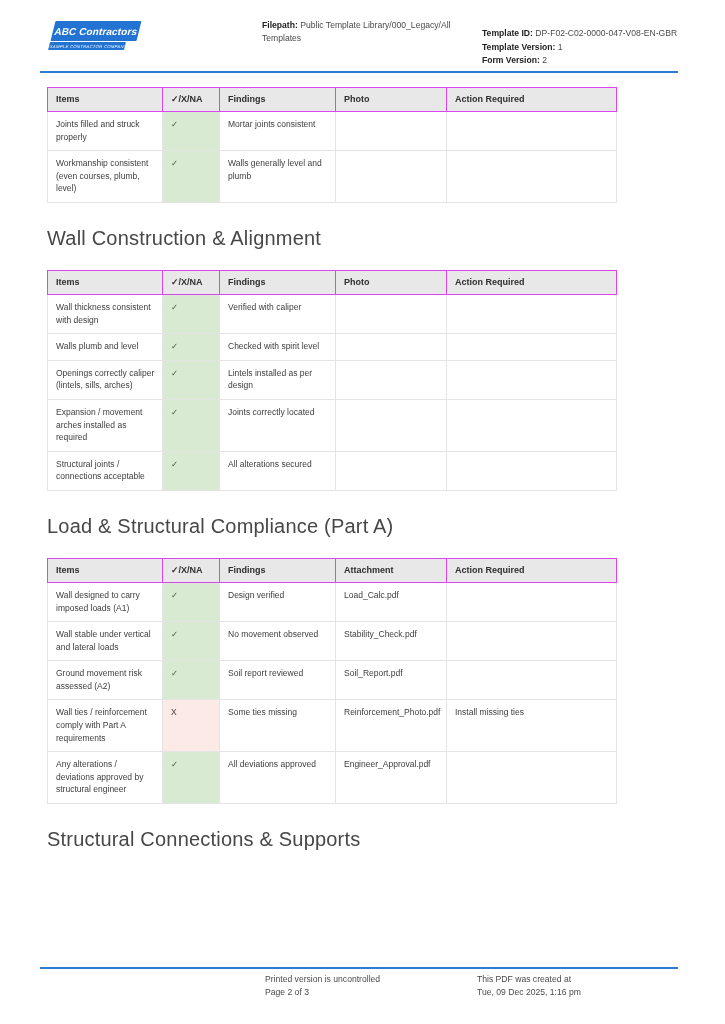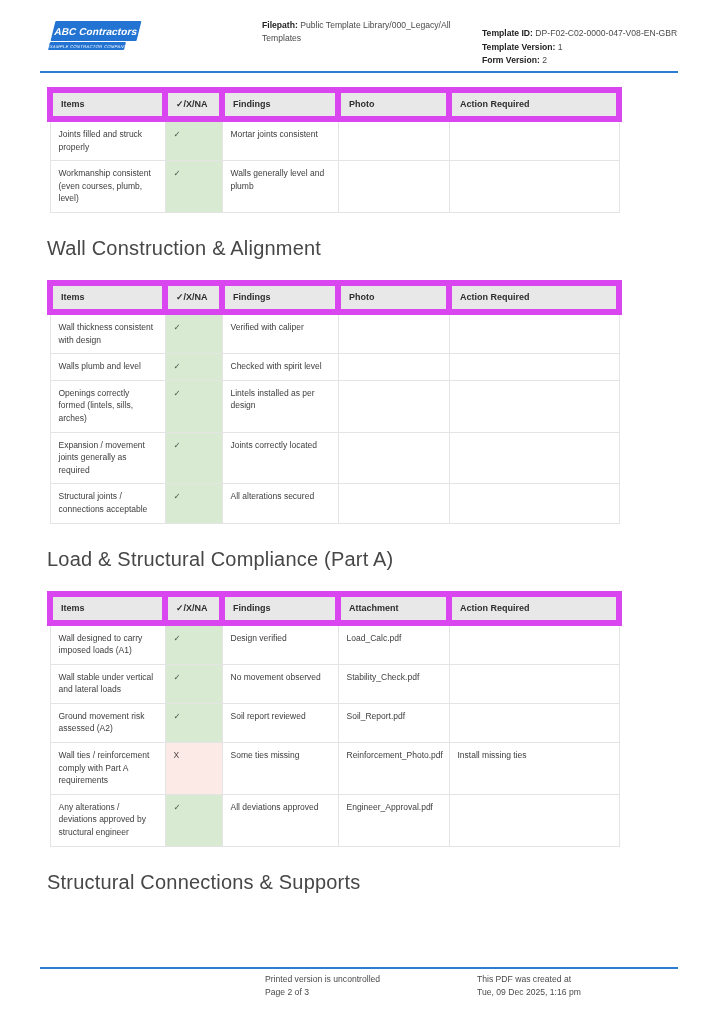--- a/index.html
+++ b/index.html
@@ -43,21 +43,21 @@
     margin:20px 0 17px 0;line-height:30px;
   }
   table.checklist{border-collapse:collapse;table-layout:fixed;width:569px;}
   .checklist col.c0{width:115px;}
   .checklist col.c1{width:57px;}
   .checklist col.c2{width:116px;}
   .checklist col.c3{width:111px;}
   .checklist col.c4{width:170px;}
   .checklist th{
     background:var(--thead-bg);font-size:9px;font-weight:700;color:#2e2e2e;
-    text-align:left;padding:6px 8px;border:6px solid #d946ef;line-height:11px;
+    text-align:left;padding:6px 8px;border:1px solid #d946ef;line-height:11px;
   }
   .checklist td{
     font-size:8.5px;color:#3d3d3d;vertical-align:top;
     padding:6px 7px 7px 8px;border:1px solid #e4e4e4;line-height:12.6px;
   }
   .checklist td.pass{background:var(--pass-bg);color:#4e5a4e;}
   .checklist td.fail{background:var(--fail-bg);color:#4e4444;}
 
   
   .photo{
@@ -176,28 +176,28 @@
               <td></td>
             </tr>
             <tr>
               <td>Walls plumb and level</td>
               <td class="pass">✓</td>
               <td>Checked with spirit level</td>
               <td></td>
               <td></td>
             </tr>
             <tr>
-              <td>Openings correctly formed (lintels, sills, arches)</td>
+              <td>Openings correctly caliper (lintels, sills, arches)</td>
               <td class="pass">✓</td>
               <td>Lintels installed as per design</td>
               <td></td>
               <td></td>
             </tr>
             <tr>
-              <td>Expansion / movement joints generally as required</td>
+              <td>Expansion / movement arches installed as required</td>
               <td class="pass">✓</td>
               <td>Joints correctly located</td>
               <td></td>
               <td></td>
             </tr>
             <tr>
               <td>Structural joints / connections acceptable</td>
               <td class="pass">✓</td>
               <td>All alterations secured</td>
               <td></td>

